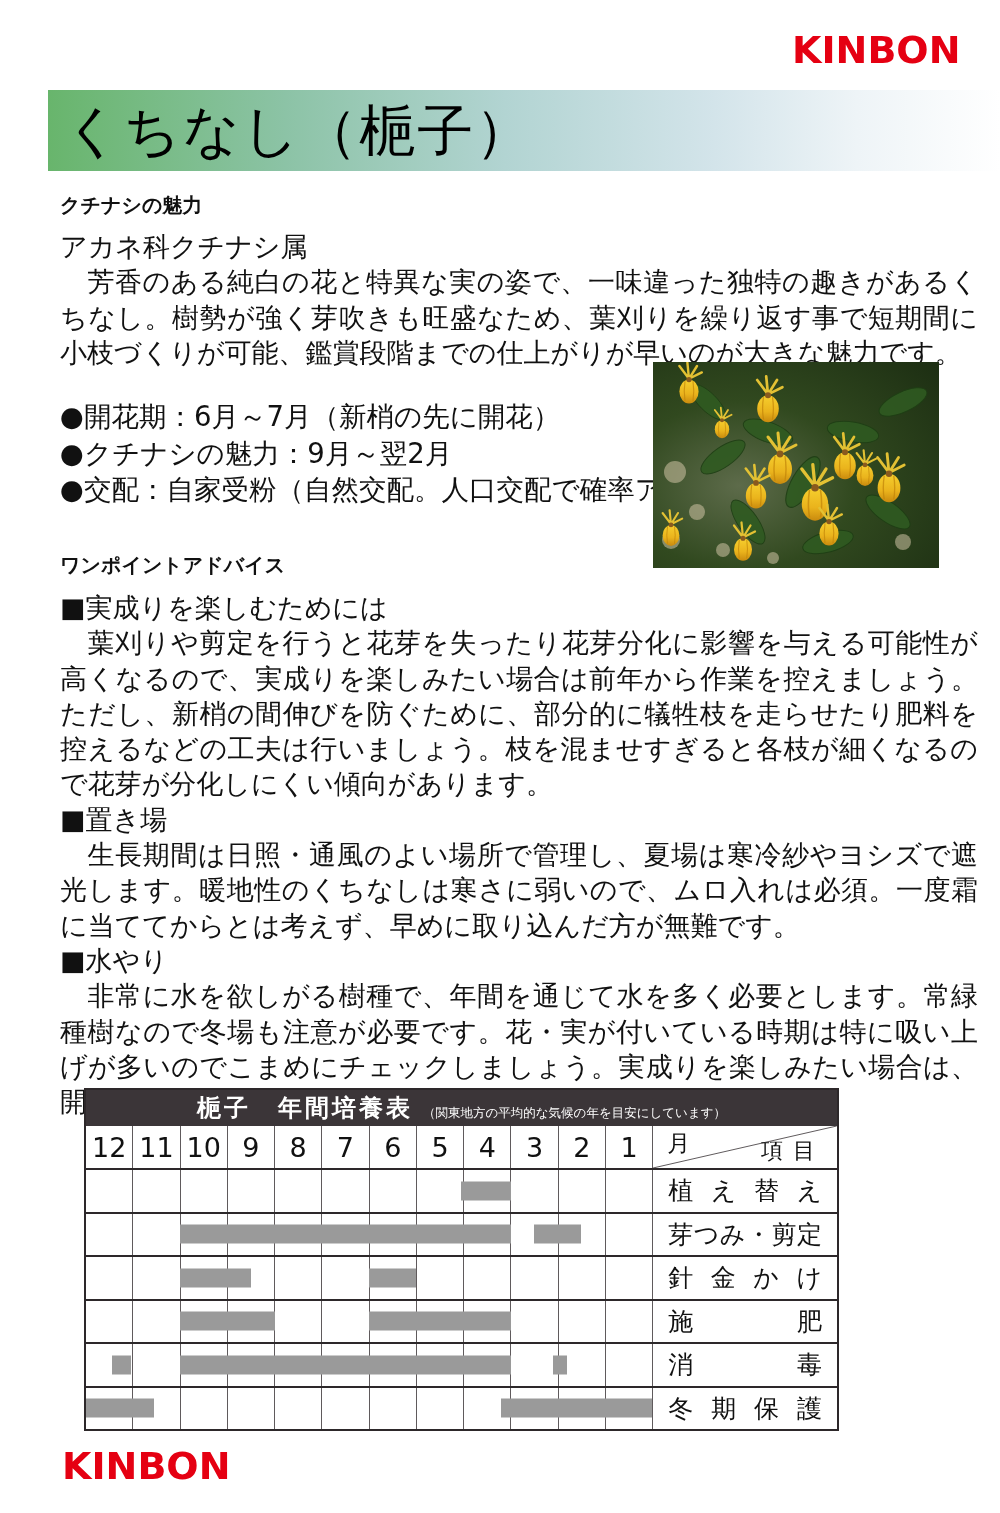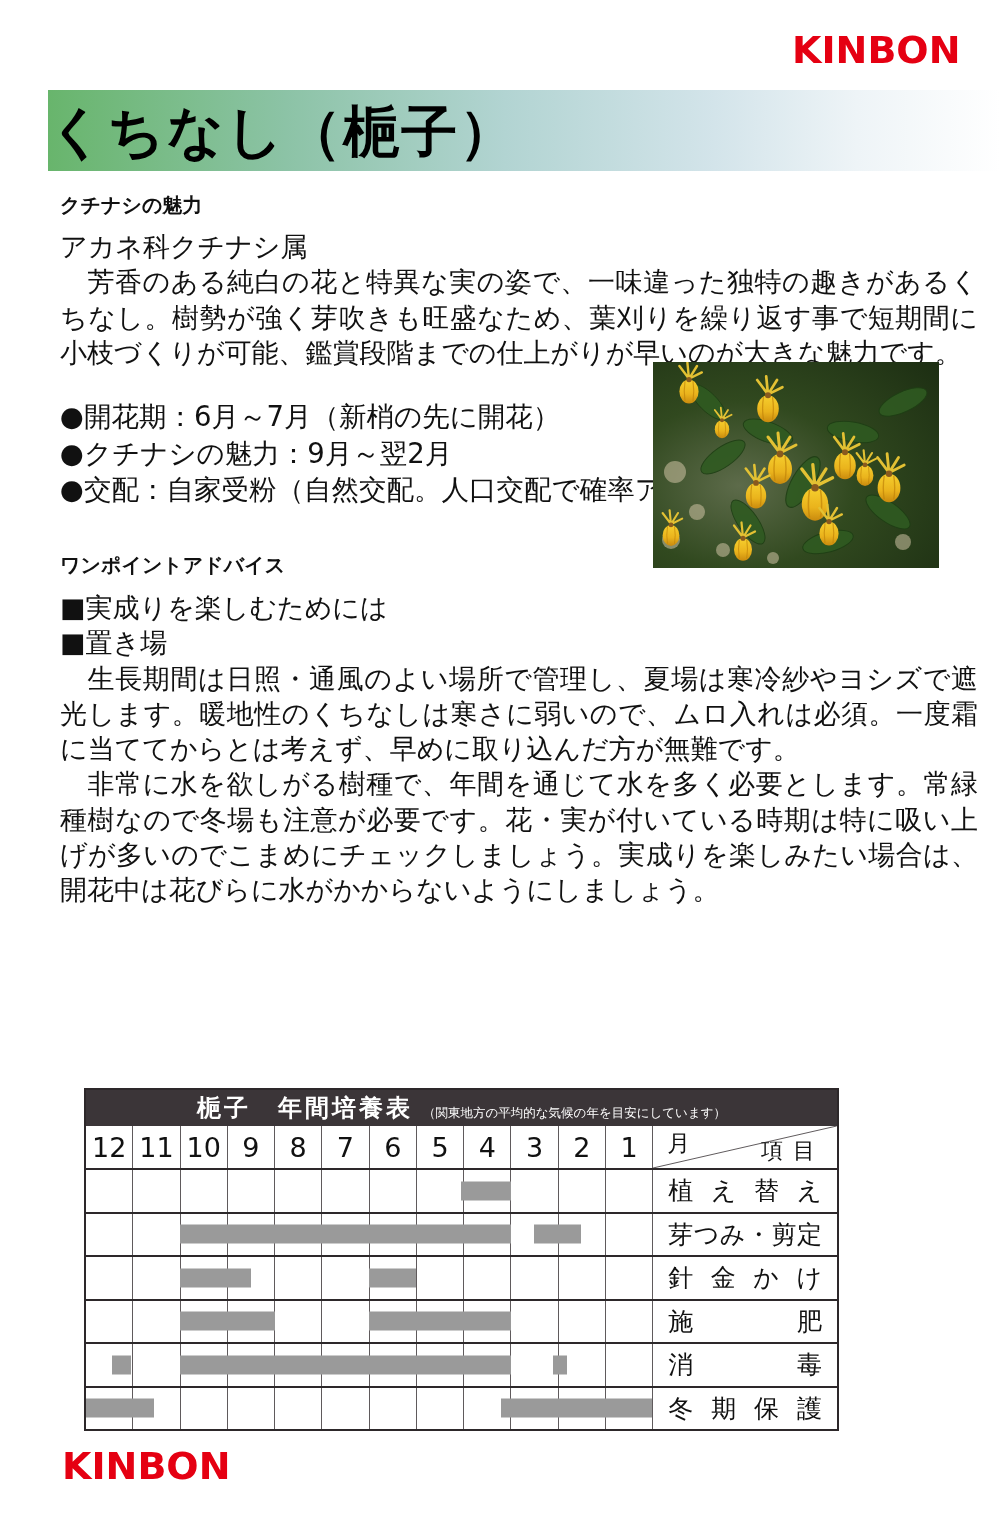--- a/index.html
+++ b/index.html
@@ -26,22 +26,22 @@
   .logo-top{top:28px;left:792px;}
   .logo-bottom{top:1444px;left:62px;}
   
   .banner{
     position:absolute;left:48px;top:90px;width:952px;height:81px;
     background:linear-gradient(90deg,#68b56c 0%,#8cc3a6 25%,#b2d4d2 48%,#d3e4ea 70%,#eef4f7 85%,#ffffff 100%);
     display:flex;align-items:center;
   }
   .banner h1{
     font-family:"DejaVu Serif","Liberation Serif",serif;
-    font-weight:700;font-size:56px;line-height:1;color:#000;
-    letter-spacing:2px;white-space:nowrap;
+    font-weight:400;font-size:56px;line-height:1;color:#000;
+    padding-left:16px;letter-spacing:2px;white-space:nowrap;
   }
   
   .sec-head{position:absolute;left:60px;font-size:20px;font-weight:700;white-space:nowrap;}
   .plain-line{position:absolute;left:60px;font-size:27px;white-space:nowrap;}
   .body-par{position:absolute;left:60px;width:918px;font-size:27px;line-height:35.5px;text-align:justify;}
   .bullets{position:absolute;left:60px;top:398px;width:590px;font-size:27.5px;line-height:36.5px;}
   .bullets div{white-space:nowrap;}
   .advice{position:absolute;left:60px;top:590px;width:918px;font-size:27px;line-height:35.3px;}
   .advice p{margin:0;text-align:justify;}
   .advice .blk-title{white-space:nowrap;}
@@ -162,22 +162,24 @@
         <use href="#berry" transform="translate(176,170) scale(0.8)"></use>
         <use href="#berry" transform="translate(90,186) scale(0.75)"></use>
         <use href="#berry" transform="translate(18,172) scale(0.7)"></use>
       </g>
     </svg>
   </div>
 
   <div class="sec-head" style="top:552px;">ワンポイントアドバイス</div>
   <div class="advice">
     <p class="blk-title">■実成りを楽しむためには</p>
+    <p>　葉刈りや剪定を行うと花芽を失ったり花芽分化に影響を与える可能性が高くなるので、実成りを楽しみたい場合は前年から作業を控えましょう。ただし、新梢の間伸びを防ぐために、部分的に犠牲枝を走らせたり肥料を控えるなどの工夫は行いましょう。枝を混ませすぎると各枝が細くなるので花芽が分化しにくい傾向があります。</p>
     <p class="blk-title">■置き場</p>
     <p>　生長期間は日照・通風のよい場所で管理し、夏場は寒冷紗やヨシズで遮光します。暖地性のくちなしは寒さに弱いので、ムロ入れは必須。一度霜に当ててからとは考えず、早めに取り込んだ方が無難です。</p>
+    <p class="blk-title">■水やり</p>
     <p>　非常に水を欲しがる樹種で、年間を通じて水を多く必要とします。常緑種樹なので冬場も注意が必要です。花・実が付いている時期は特に吸い上げが多いのでこまめにチェックしましょう。実成りを楽しみたい場合は、開花中は花びらに水がかからないようにしましょう。</p>
   </div>
 
   <div class="cal">
     <div class="cal-header">
       <span class="t">梔子　年間培養表</span>
       <span class="s">（関東地方の平均的な気候の年を目安にしています）</span>
     </div>
     <div class="month-row">
       <div class="months-strip">

